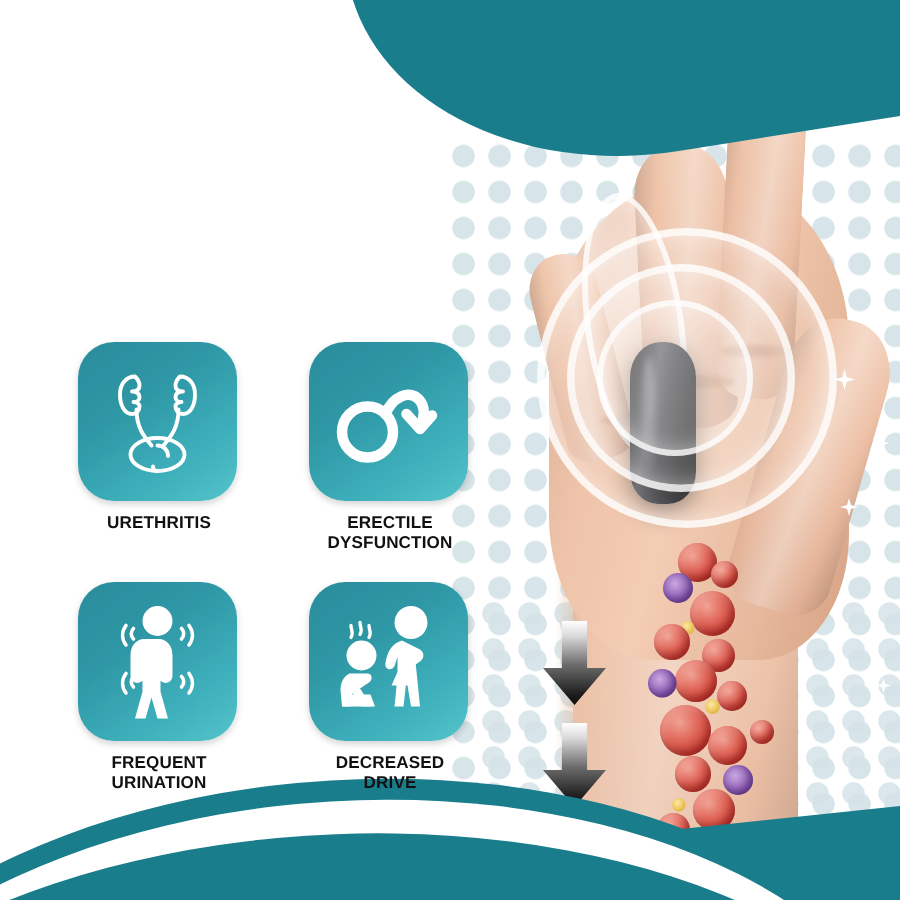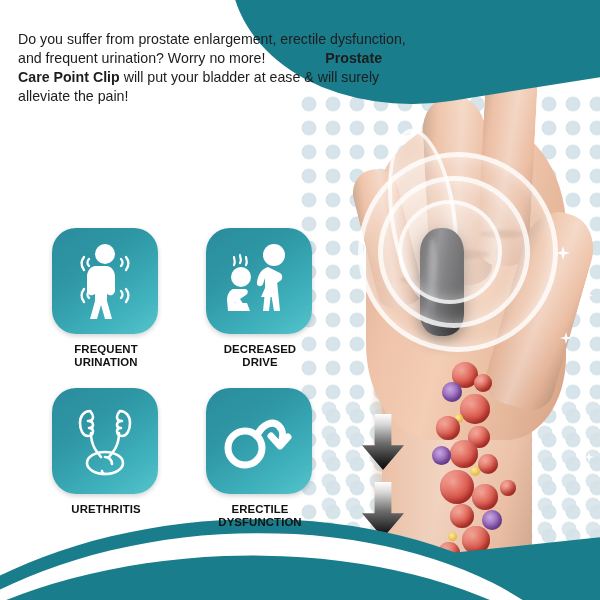--- a/index.html
+++ b/index.html
@@ -420,27 +420,57 @@
   <div class="swoosh tr2"></div>
   <div class="mask-tr"></div>
   <div class="swoosh tr1"></div>
 
   <div class="swoosh br"></div>
   <div class="swoosh b1"></div>
   <div class="mask-b1"></div>
   <div class="swoosh b2"></div>
 
   <div class="copy">
-    <p class="bodytext">
-      <span>Do you suffer from prostate enlargement, erectile dysfunction, and frequent urination? Worry no more!</span>
-      <span class="indent"></span><b>Prostate Care Point Clip</b><span> will put your bladder at ease &amp; will surely alleviate the pain!</span>
-    </p>
   </div>
 
   <div class="cards">
+
+    <div class="card-row">
+
+      <div class="card">
+        <div class="tile">
+          <span>
+            <svg width="70" height="76" viewBox="0 0 70 76" fill="none" stroke="#ffffff" stroke-width="2.6" stroke-linecap="round" stroke-linejoin="round">
+              <path d="M20 8c-6 0-10 5-10 12s3 13 8 13c3 0 5-2 5-5 0-2-2-3-4-3 2 0 4-1 4-3 0-3-2-4-5-4 3 0 5-1 5-4s-3-6-3-6z"></path>
+              <path d="M50 8c6 0 10 5 10 12s-3 13-8 13c-3 0-5-2-5-5 0-2 2-3 4-3-2 0-4-1-4-3 0-3 2-4 5-4-3 0-5-1-5-4s3-6 3-6z"></path>
+              <path d="M21 30c0 12 5 18 10 24"></path>
+              <path d="M49 30c0 12-5 18-10 24"></path>
+              <ellipse cx="35" cy="60" rx="18" ry="11"></ellipse>
+              <path d="M35 54c4 0 7 3 7 7"></path>
+              <path d="M35 71c-2 0-3-1-3-3"></path>
+            </svg>
+          </span>
+        </div>
+        <div class="card-label">URETHRITIS</div>
+      </div>
+
+      <div class="card">
+        <div class="tile">
+          <span>
+            <svg width="74" height="62" viewBox="0 0 74 62" fill="none" stroke="#ffffff" stroke-width="7" stroke-linecap="round" stroke-linejoin="round">
+              <circle cx="23" cy="38" r="17"></circle>
+              <path d="M35 26c5-12 16-16 22-10 5 5 4 13 1 19"></path>
+              <path d="M49 26l9 10 8-9" stroke-width="7"></path>
+            </svg>
+          </span>
+        </div>
+        <div class="card-label">ERECTILE DYSFUNCTION</div>
+      </div>
+
+    </div>
 
     <div class="card-row">
 
       <div class="card">
         <div class="tile">
           <span>
             <svg width="70" height="80" viewBox="0 0 70 80" fill="none">
               <g fill="#ffffff">
                 <circle cx="35" cy="13" r="10"></circle>
                 <path d="M25 25c-5 1-8 5-8 11v13c0 4 3 6 6 5l2-1v7l-5 18h7l4-14 4 14h7l-5-18v-7l2 1c3 1 6-1 6-5V36c0-6-3-10-8-11z"></path>
@@ -479,49 +509,15 @@
                 <path d="M20 22c2-3 0-5 0-8"></path>
                 <path d="M26 24c2-3 0-5 0-8"></path>
               </g>
             </svg>
           </span>
         </div>
         <div class="card-label">DECREASED DRIVE</div>
       </div>
 
     </div>
-
-    <div class="card-row">
-
-      <div class="card">
-        <div class="tile">
-          <span>
-            <svg width="70" height="76" viewBox="0 0 70 76" fill="none" stroke="#ffffff" stroke-width="2.6" stroke-linecap="round" stroke-linejoin="round">
-              <path d="M20 8c-6 0-10 5-10 12s3 13 8 13c3 0 5-2 5-5 0-2-2-3-4-3 2 0 4-1 4-3 0-3-2-4-5-4 3 0 5-1 5-4s-3-6-3-6z"></path>
-              <path d="M50 8c6 0 10 5 10 12s-3 13-8 13c-3 0-5-2-5-5 0-2 2-3 4-3-2 0-4-1-4-3 0-3 2-4 5-4-3 0-5-1-5-4s3-6 3-6z"></path>
-              <path d="M21 30c0 12 5 18 10 24"></path>
-              <path d="M49 30c0 12-5 18-10 24"></path>
-              <ellipse cx="35" cy="60" rx="18" ry="11"></ellipse>
-              <path d="M35 54c4 0 7 3 7 7"></path>
-              <path d="M35 71c-2 0-3-1-3-3"></path>
-            </svg>
-          </span>
-        </div>
-        <div class="card-label">URETHRITIS</div>
-      </div>
-
-      <div class="card">
-        <div class="tile">
-          <span>
-            <svg width="74" height="62" viewBox="0 0 74 62" fill="none" stroke="#ffffff" stroke-width="7" stroke-linecap="round" stroke-linejoin="round">
-              <circle cx="23" cy="38" r="17"></circle>
-              <path d="M35 26c5-12 16-16 22-10 5 5 4 13 1 19"></path>
-              <path d="M49 26l9 10 8-9" stroke-width="7"></path>
-            </svg>
-          </span>
-        </div>
-        <div class="card-label">ERECTILE DYSFUNCTION</div>
-      </div>
-
-    </div>
   </div>
 
 </div>
 
 </body></html>

